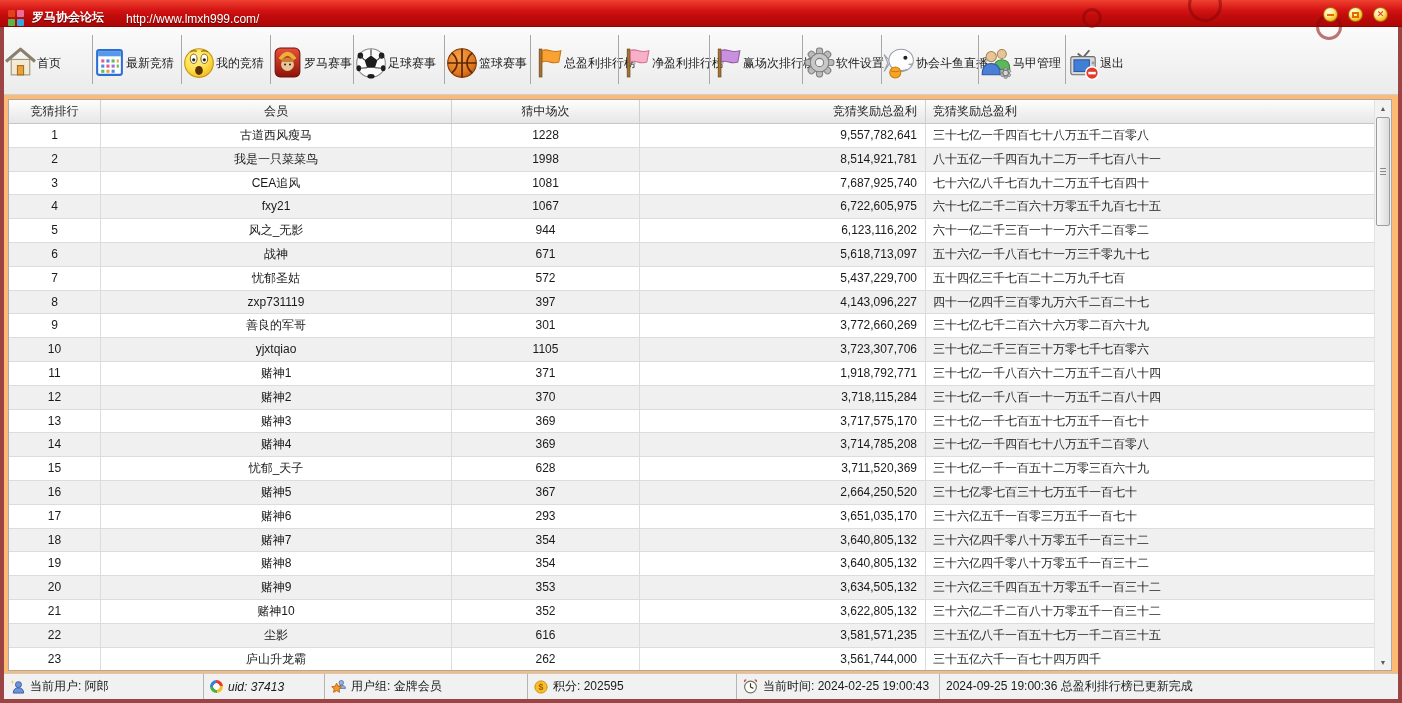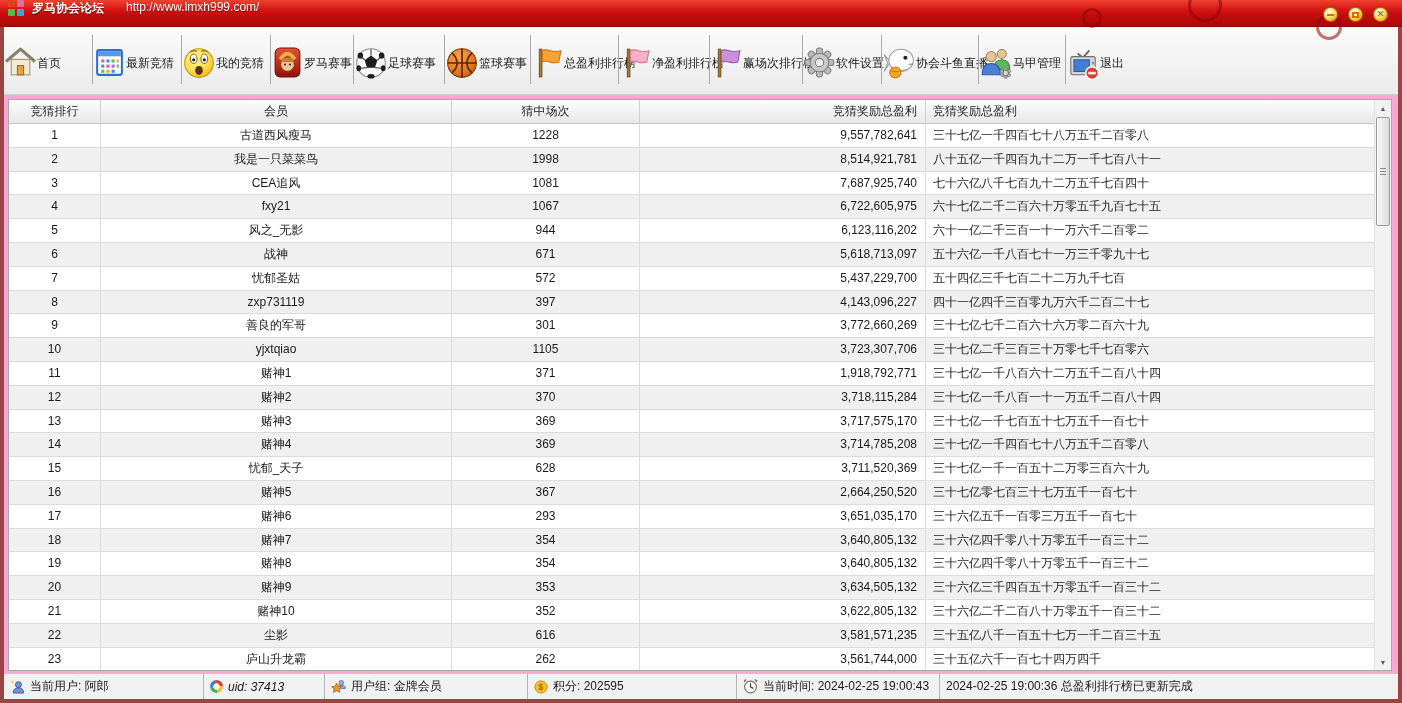--- a/index.html
+++ b/index.html
@@ -12,21 +12,21 @@
   
   .edge { position:absolute; background:#9c4343; z-index:40; }
   .edge-left  { left:0; top:27px; bottom:0; width:4px; }
   .edge-right { right:0; top:27px; bottom:0; width:4px; }
   .edge-bottom{ left:0; right:0; bottom:0; height:4px; }
   
   .titlebar {
     position:absolute; top:0; left:0; right:0; height:27px;
     background:linear-gradient(#ef4130 0%, #d31313 40%, #c20c0c 60%, #ad0707 100%);
     border-bottom:1px solid #8c0505; z-index:50;
-    display:flex; align-items:flex-start; padding-left:8px;
+    display:flex; align-items:flex-end; padding-left:8px;
   }
   .swirl { position:absolute; border-radius:50%; border:3px solid rgba(135,8,8,.55); }
   .app-icon { width:16px; height:16px; display:grid; grid-template-columns:7px 7px; grid-template-rows:7px 7px; gap:2px; margin-right:8px; }
   .app-icon span { border-radius:1px; }
   .ai-1{background:#e0401a;} .ai-2{background:#e86c9c;} .ai-3{background:#58b847;} .ai-4{background:#3aa6dd;}
   .win-title { color:#fff; font-weight:bold; text-shadow:0 1px 1px rgba(0,0,0,.5); margin-right:22px; }
   .win-url   { color:#fff; font-weight:normal; text-shadow:0 1px 1px rgba(0,0,0,.5); }
   .winbtns { position:absolute; top:7px; right:14px; display:flex; gap:10px; }
   .wbtn {
     width:15px; height:15px; border-radius:50%;
@@ -59,21 +59,21 @@
   .banner svg { position:absolute; left:0; bottom:0; }
   .banner-title {
     position:absolute; top:8px; right:8px; color:#fff; font-size:27px; font-weight:bold;
     letter-spacing:2px; text-shadow:1px 2px 2px rgba(0,0,0,.8); white-space:nowrap;
   }
   .banner-url {
     position:absolute; bottom:5px; right:8px; color:#f0e6d2; font-size:13px; font-weight:bold;
     text-shadow:1px 1px 1px rgba(0,0,0,.8); white-space:nowrap;
   }
   
-  .content { position:absolute; top:95px; left:4px; right:4px; bottom:30px; background:#f9a8d4; }
+  .content { position:absolute; top:95px; left:4px; right:4px; bottom:30px; background:#fdba74; }
   .table {
     position:absolute; left:4px; top:4px; right:6px; bottom:2px;
     background:#fff; border:1px solid #a9a9a9; overflow:hidden;
   }
   .thead, .tr { display:grid; grid-template-columns:92px 351px 188px 286px 1fr; }
   .thead {
     height:24px; line-height:23px;
     background:linear-gradient(#fdfdfd,#e7e7e7);
     border-bottom:1px solid #c6c6c6; color:#222;
   }
@@ -621,21 +621,21 @@
     </div>
     <div class="sb-sec s5">
       <svg width="15" height="15" viewBox="0 0 16 16">
         <path d="M2 3 Q1 1 3.5 1 M14 3 Q15 1 12.5 1" stroke="#c05050" stroke-width="1.6" fill="none"></path>
         <circle cx="8" cy="8.5" r="6.3" fill="#fdfdf0" stroke="#707070" stroke-width="1.2"></circle>
         <path d="M8 4.5 V8.5 L11 10" stroke="#333" stroke-width="1.2" fill="none"></path>
       </svg>
       <span>当前时间: 2024-02-25 19:00:43</span>
     </div>
     <div class="sb-sec s6">
-      <span>2024-02-25 19:00:36  总盈利排行榜已更新完成</span>
+      <span>2024-09-25 19:00:36  总盈利排行榜已更新完成</span>
     </div>
   </div>
 
   <div class="edge edge-left"></div>
   <div class="edge edge-right"></div>
   <div class="edge edge-bottom"></div>
 
 </div>
 
 </body></html>

